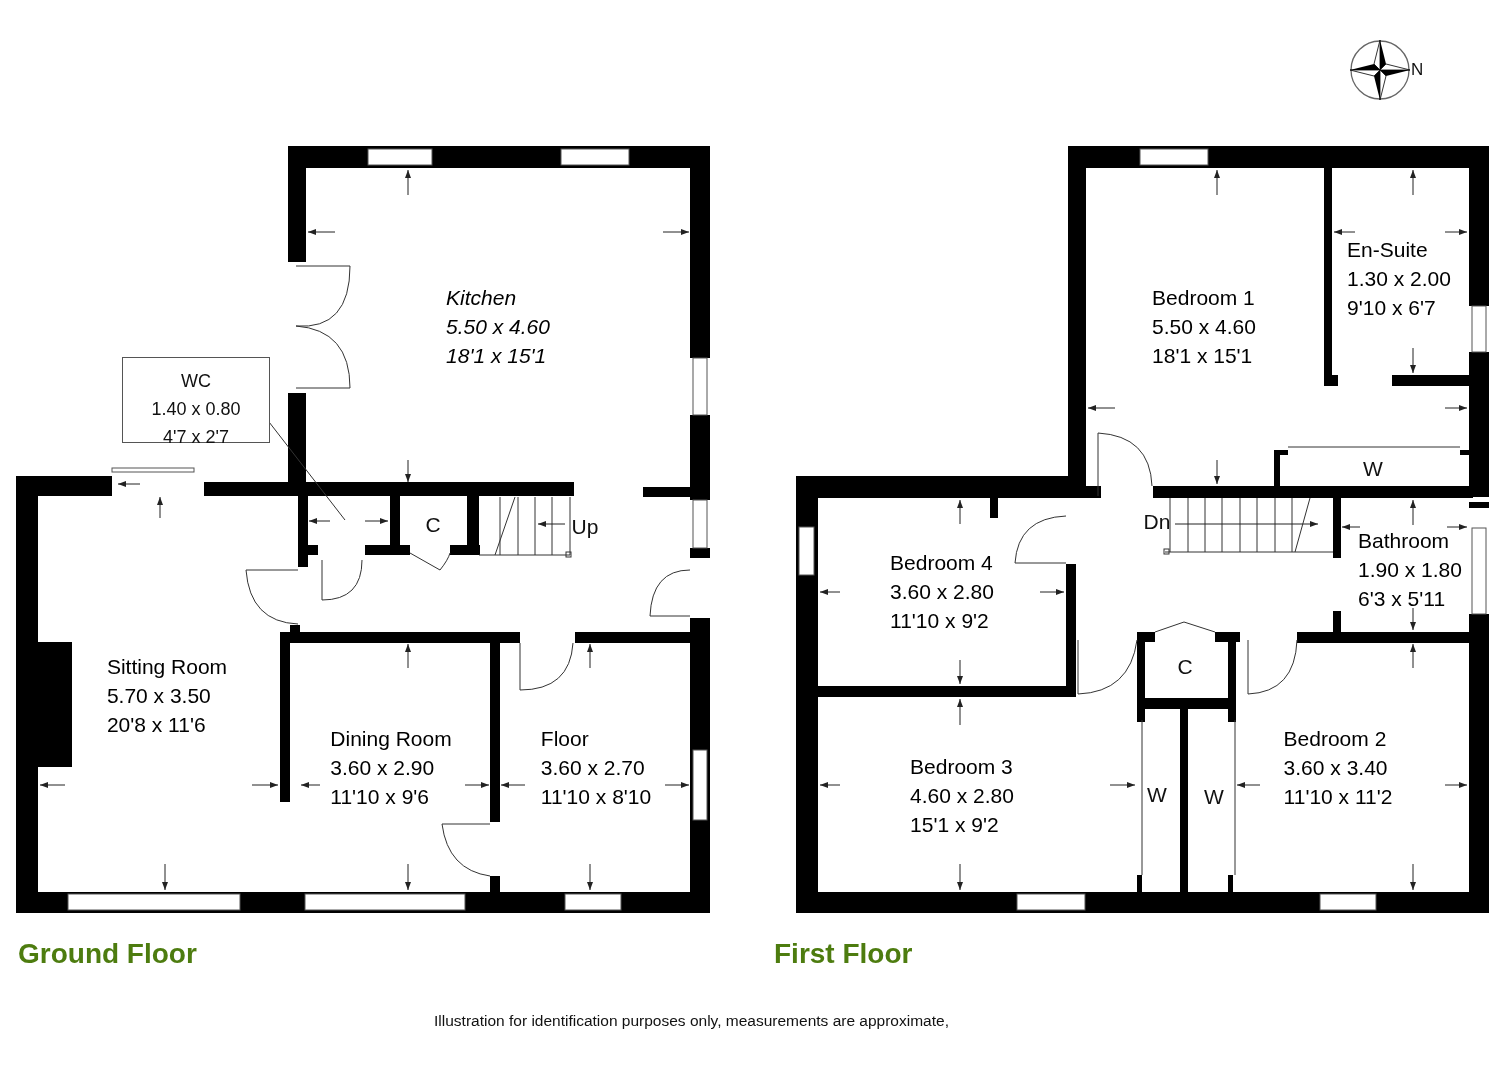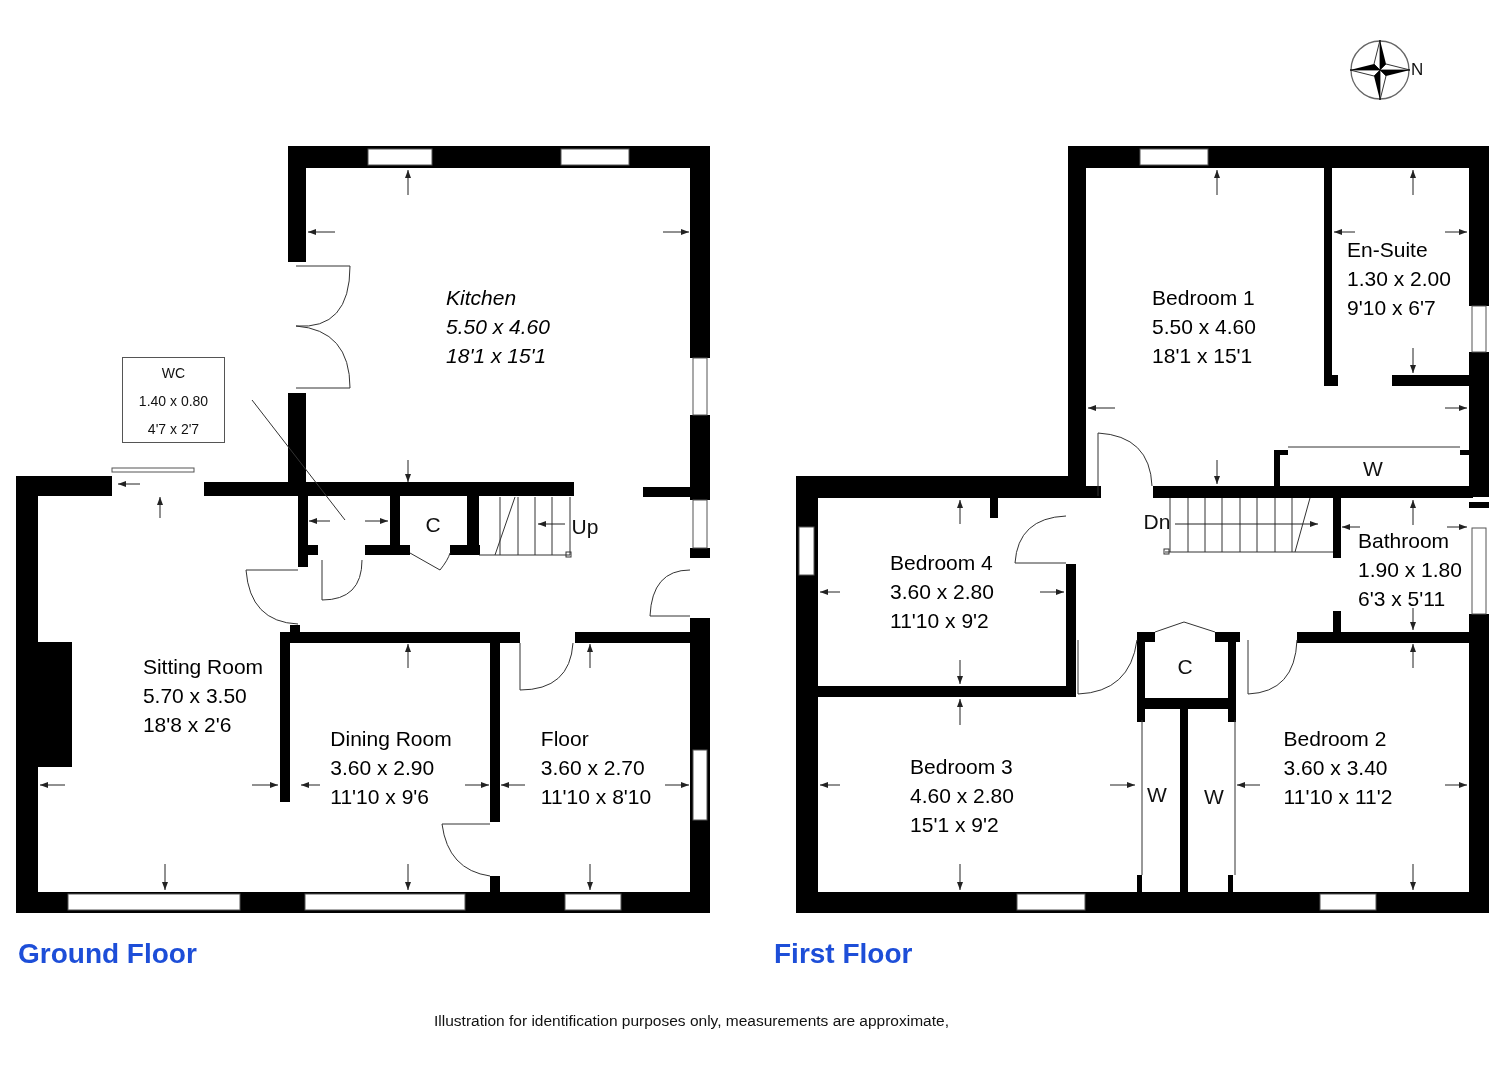--- a/index.html
+++ b/index.html
@@ -4,22 +4,22 @@
 <style>
   html, body { margin:0; padding:0; background:#ffffff; }
   body { width:1495px; height:1080px; position:relative; overflow:hidden; font-family:"Liberation Sans", sans-serif; color:#111; }
   svg.plan { position:absolute; left:0; top:0; }
   .wall { fill:#000; }
   .win { fill:#fff; stroke:#555; stroke-width:1; }
   .thin { fill:none; stroke:#333; stroke-width:1; }
   .arr { stroke:#222; stroke-width:1; fill:none; }
   .label { position:absolute; text-align:left; font-size:21px; line-height:29px; color:#000000; white-space:nowrap; transform:translateX(-50%); }
   .small { position:absolute; font-size:21px; color:#111; white-space:nowrap; transform:translate(-50%,-50%); }
-  .wcbox { position:absolute; left:122px; top:357px; width:103px; height:86px; border:1px solid #555; background:#fff; text-align:center; font-size:14px; line-height:28px; padding-top:1px; box-sizing:border-box; }
-  .floor-title { position:absolute; font-weight:bold; font-size:28px; color:#1d4ed8; }
+  .wcbox { position:absolute; left:122px; top:357px; width:148px; height:86px; border:1px solid #555; background:#fff; text-align:center; font-size:18px; line-height:28px; padding-top:9px; box-sizing:border-box; }
+  .floor-title { position:absolute; font-weight:bold; font-size:28px; color:#4d7c0f; }
   .footer { position:absolute; left:0; width:1383px; top:1010px; text-align:center; font-size:15.5px; line-height:21px; color:#111; }
   .north { position:absolute; left:1411px; top:60px; font-size:17px; color:#111; }
 </style>
 </head>
 <body>
 
 <svg class="plan" width="1495" height="1080" viewBox="0 0 1495 1080">
   <defs>
     <marker id="ah" markerWidth="8" markerHeight="6" refX="8" refY="3" orient="auto">
       <path d="M0,0 L8,3 L0,6 z" fill="#222"></path>
@@ -213,24 +213,24 @@
   <div>5.50 x 4.60</div>
   <div>18'1 x 15'1</div>
 </div>
 <div class="wcbox">
   <div>WC</div>
   <div>1.40 x 0.80</div>
   <div>4'7 x 2'7</div>
 </div>
 <div class="small" style="left:433px;top:525px;">C</div>
 <div class="small" style="left:585px;top:527px;">Up</div>
-<div class="label" style="left:167px;top:652px;margin-left:36px;">
+<div class="label" style="left:167px;top:652px;">
   <div>Sitting Room</div>
   <div>5.70 x 3.50</div>
-  <div>18'8 x 2'6</div>
+  <div>20'8 x 11'6</div>
 </div>
 <div class="label" style="left:391px;top:724px;">
   <div>Dining Room</div>
   <div>3.60 x 2.90</div>
   <div>11'10 x 9'6</div>
 </div>
 <div class="label" style="left:596px;top:724px;">
   <div>Floor</div>
   <div>3.60 x 2.70</div>
   <div>11'10 x 8'10</div>

